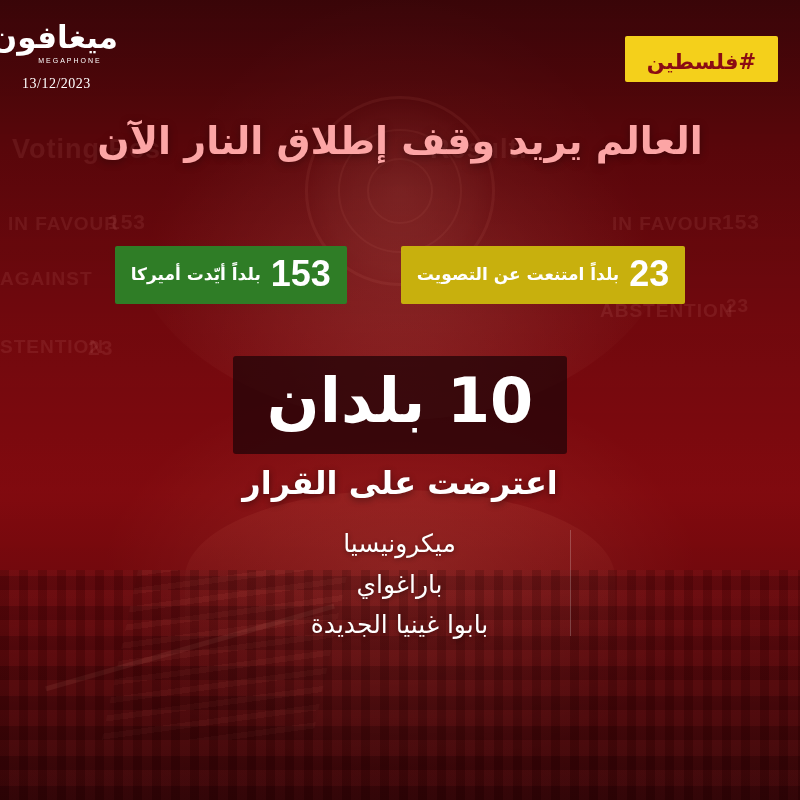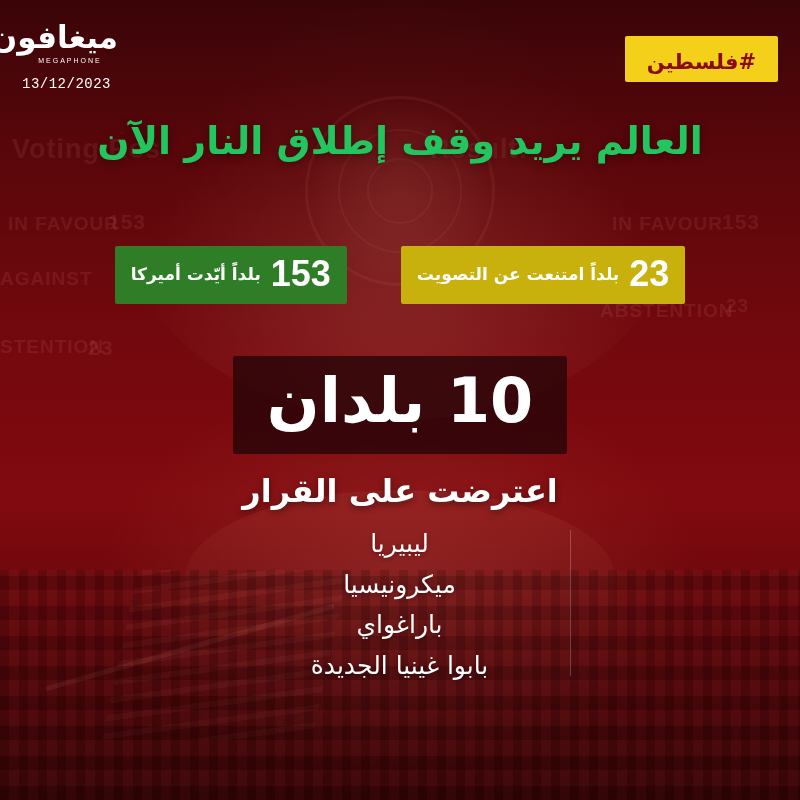--- a/index.html
+++ b/index.html
@@ -157,21 +157,21 @@
     color: #ffffff;
     font-family: "Liberation Sans", sans-serif;
     direction: ltr;
   }
   .date {
     position: absolute;
     left: 22px;
     top: 76px;
     font-size: 14px;
     color: #ffffff;
-    font-family: Liberation Mono, monospace;
+    font-family: Liberation Serif, serif;
     direction: ltr;
     letter-spacing: 0.5px;
   }
 
   
   .hashtag {
     position: absolute;
     right: 22px;
     top: 36px;
     background: #f4d01b;
@@ -183,21 +183,21 @@
     border-radius: 2px;
   }
 
   
   .headline {
     position: absolute;
     top: 118px;
     left: 0;
     right: 0;
     text-align: center;
-    color: #22c55e;
+    color: #fca5a5;
     font-size: 38px;
     font-weight: 700;
     line-height: 1.25;
     text-shadow: 0 2px 8px rgba(0,0,0,0.35);
   }
 
   
   .stats-row {
     position: absolute;
     top: 246px;
@@ -237,21 +237,21 @@
     display: inline-block;
     background: rgba(36,4,8,0.78);
     color: #ffffff;
     font-size: 62px;
     font-weight: 700;
     line-height: 1;
     padding: 14px 34px 22px;
     border-radius: 3px;
   }
   .against-sub {
-    margin-top: 18px;
+    margin-top: 10px;
     color: #ffffff;
     font-size: 32px;
     font-weight: 700;
     text-shadow: 0 2px 7px rgba(0,0,0,0.45);
   }
 
   
   .countries {
     position: absolute;
     top: 524px;
@@ -332,21 +332,20 @@
     </div>
 
     <div class="against-block">
       <div class="against-headline">10 بلدان</div>
       <div class="against-sub">اعترضت على القرار</div>
     </div>
 
     <div class="countries">
       <div class="col-divider"></div>
       <div class="col">
-        <div class="country">ليبيريا</div>
         <div class="country">ميكرونيسيا</div>
         <div class="country">باراغواي</div>
         <div class="country">بابوا غينيا الجديدة</div>
       </div>
     </div>
 
   </div>
 </div>
 
 </body></html>

